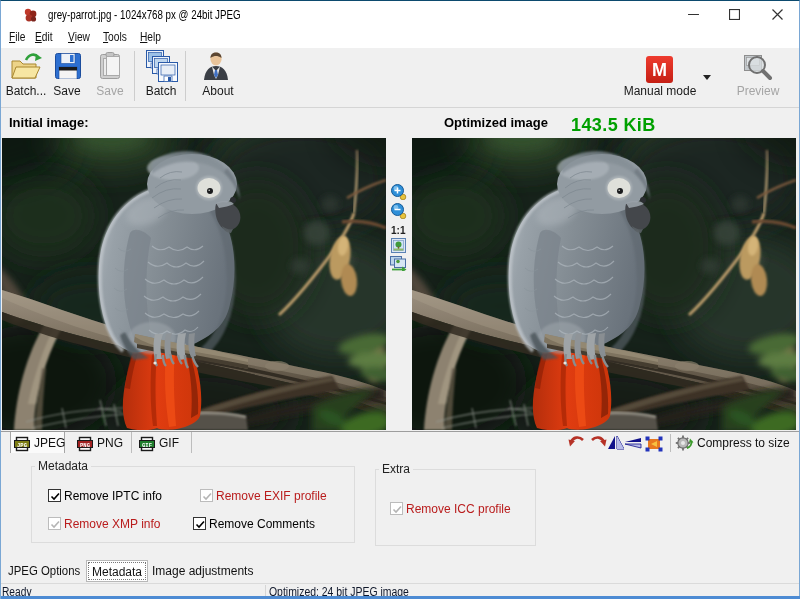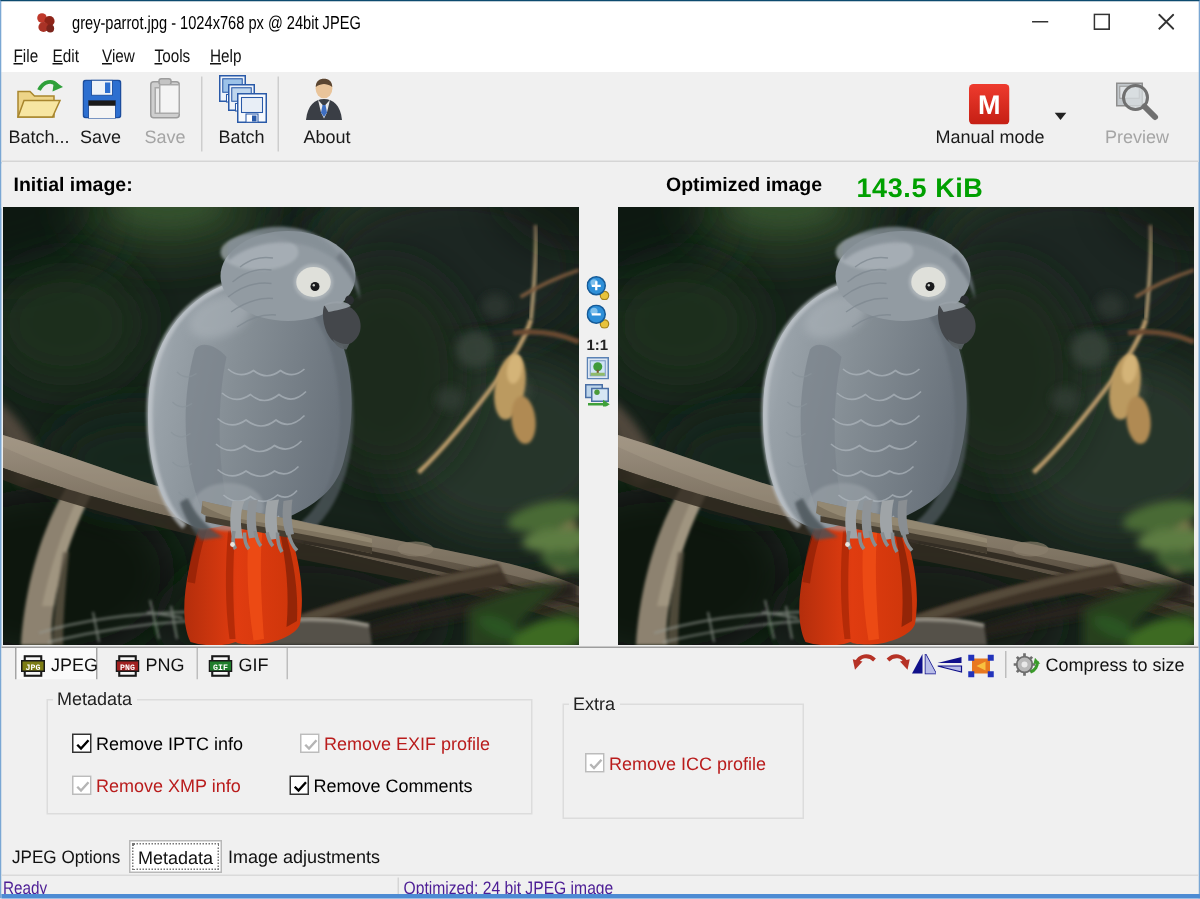--- a/index.html
+++ b/index.html
@@ -32,21 +32,21 @@
 fieldset { position:absolute; border:1px solid #dcdcdc; background:#f0f0f0; }
 legend { font-size:12px; color:#222; padding:0 3px; margin-left:3px; }
 .cb { position:absolute; font-size:12px; color:#000; white-space:nowrap; }
 .cb .box { display:inline-block; width:13px; height:13px; border:1px solid #333; background:#fff; vertical-align:-2px; margin-right:3px; position:relative; }
 .cb.dis { color:#b91c1c; }
 .cb.dis .box { border-color:#bcbcbc; }
 .cb svg { position:absolute; left:0px; top:0px; }
 
 #btabs { position:absolute; left:0; top:559px; width:798px; height:23px; background:#f0f0f0; font-size:12px; color:#111; }
 
-#status { position:absolute; left:0; top:582px; width:798px; height:13px; background:#f0f0f0; border-top:1px solid #dadada; font-size:12px; color:#4c1d95; }
+#status { position:absolute; left:0; top:582px; width:798px; height:13px; background:#f0f0f0; border-top:1px solid #dadada; font-size:12px; color:#0f172a; }
 #bottomline { position:absolute; left:0; top:595px; width:800px; height:4px; background:#4d8bd3; }
 </style>
 </head>
 <body>
 <div id="win">
   <div id="titlebar">
     <svg class="abs" style="left:22px;top:7px" width="15" height="15" viewBox="0 0 15 15">
       <circle cx="5" cy="4" r="3.2" fill="#c0392b"></circle>
       <circle cx="10" cy="6" r="3.4" fill="#8e2418"></circle>
       <circle cx="6" cy="10" r="3.4" fill="#a93226"></circle>

